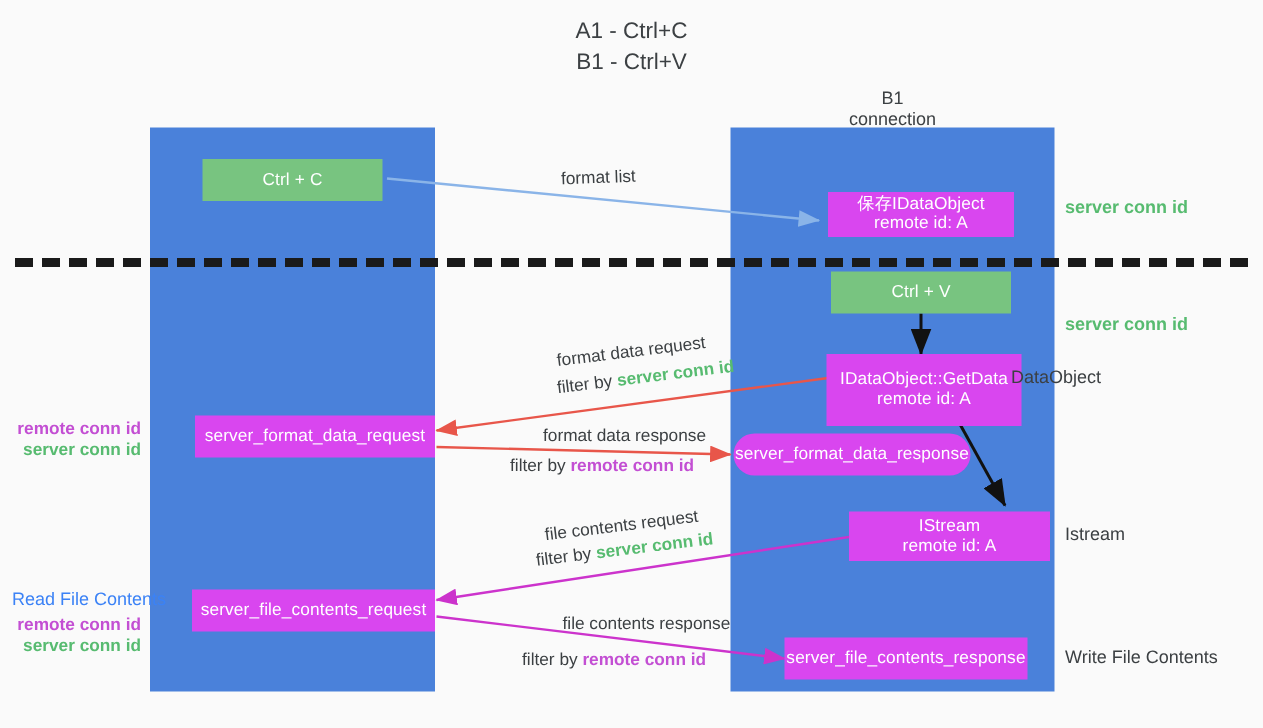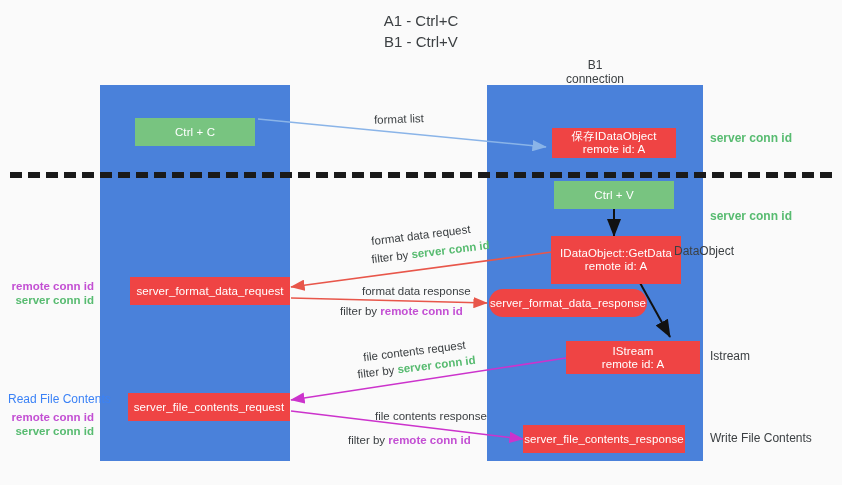--- a/index.html
+++ b/index.html
@@ -33,21 +33,21 @@
   .box{
     box-sizing:border-box;
     display:flex;align-items:center;justify-content:center;
     text-align:center;
     font-size:11.5px;line-height:13px;
     color:#ffffff;
     white-space:pre-line;
     letter-spacing:.1px;
   }
   .box.green{background:#78c480;}
-  .box.orange{background:#ef4444;}
+  .box.orange{background:#d946ef;}
 
   
   .side-label{font-size:12px;line-height:15px;color:#3c4043;}
   .green-txt{color:#57bb70;font-weight:bold;}
   .purple-txt{color:#c34fd3;font-weight:bold;}
 
   
   .left-label{font-size:12px;line-height:15px;color:#3b82f6;}
   .conn-stack{font-size:11.5px;line-height:14px;font-weight:bold;text-align:right;}
 
@@ -103,21 +103,21 @@
 
     <line x1="291" y1="298" x2="487" y2="303" stroke="#e8564a" stroke-width="1.6" marker-end="url(#ah-red)"></line>
 
     <line x1="566" y1="358" x2="291" y2="400" stroke="#cc33cc" stroke-width="1.6" marker-end="url(#ah-mag)"></line>
 
     <line x1="291" y1="411" x2="523" y2="439" stroke="#cc33cc" stroke-width="1.6" marker-end="url(#ah-mag)"></line>
   </svg>
 
   <div class="abs" id="divider"></div>
 
-  <div class="abs box green" style="left:135px;top:118px;width:120px;height:28px;">Ctrl + C</div>
+  <div class="abs box green" style="left:135px;top:106px;width:120px;height:28px;">Ctrl + C</div>
 
   <div class="abs box orange" style="left:552px;top:128px;width:124px;height:30px;">保存IDataObject
 remote id: A</div>
 
   <div class="abs box green" style="left:554px;top:181px;width:120px;height:28px;">Ctrl + V</div>
 
   <div class="abs box orange" style="left:551px;top:236px;width:130px;height:48px;">IDataObject::GetData
 remote id: A</div>
 
   <div class="abs box orange" style="left:130px;top:277px;width:160px;height:28px;">server_format_data_request</div>

